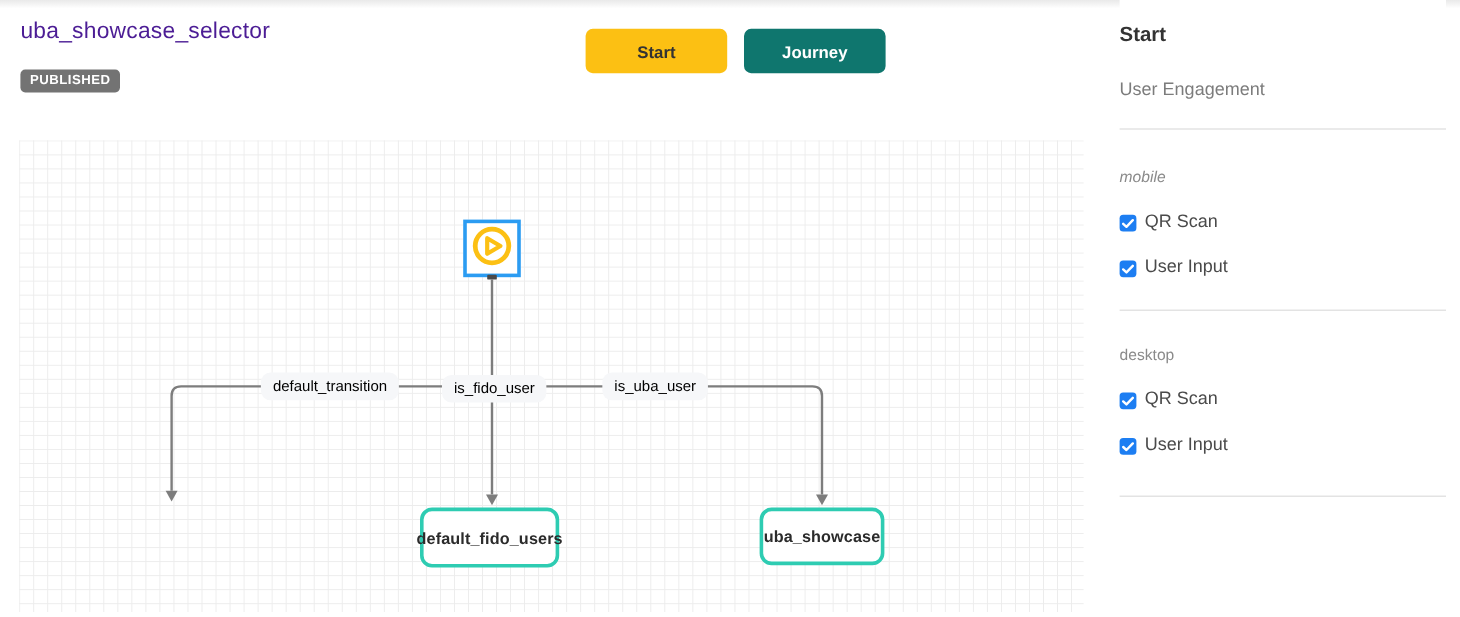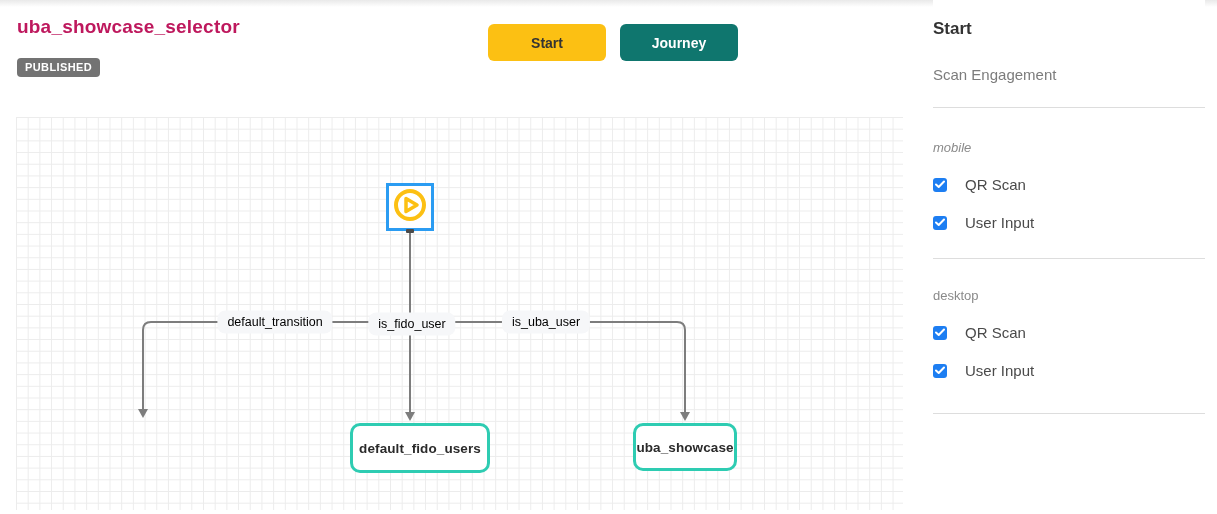--- a/index.html
+++ b/index.html
@@ -6,21 +6,21 @@
   html,body { background:#fff; }
   .page {
     position:relative; width:1217px; height:514px; overflow:hidden;
     font-family:"Liberation Sans", sans-serif; background:#fff;
   }
   .top-shade { position:absolute; top:0; left:0; right:0; height:7px;
     background:linear-gradient(#e9e9e9, rgba(255,255,255,0)); }
 
   
   .header-left { position:absolute; left:17px; top:16px; width:250px; }
-  .page-title { font-size:19px; font-weight:700; color:#be185d; letter-spacing:.2px; }
+  .page-title { font-size:19px; font-weight:400; color:#4c1d95; letter-spacing:.2px; }
   .page-subtitle { margin-top:5px; font-size:14px; line-height:1.5; color:#9b9b9b; max-width:238px; }
   .status-badge { display:inline-block; margin-top:20px; background:#737373; color:#fff;
     font-size:11px; font-weight:600; letter-spacing:.4px; padding:3px 8px 4px; border-radius:4px; }
 
   .header-buttons { position:absolute; left:488px; top:24px; display:flex; gap:14px; }
   .btn { width:118px; height:37px; border:none; border-radius:6px; font-family:inherit;
     font-size:14px; font-weight:700; cursor:pointer; }
   .btn-start { background:#fcc013; color:#333; }
   .btn-journey { background:#0f766e; color:#fff; }
 
@@ -40,33 +40,33 @@
     width:8px; height:4px; background:#4a4a4a; border-radius:1px; }
 
   .edge-label { position:absolute; transform:translate(-50%,-50%);
     background:#f6f7f9; color:#000000; font-size:12.5px; padding:4px 10px 5px;
     border-radius:8px; white-space:nowrap; cursor:pointer; }
 
   .flow-node { position:absolute; background:#fff; border:3px solid #2eccb2; border-radius:10px;
     display:flex; align-items:center; justify-content:center; font-weight:700;
     font-size:13.5px; color:#2b2b2b; letter-spacing:.1px; cursor:pointer; white-space:nowrap; }
   .node-journey-default   { left:69px;  top:303px; width:113px; height:50px; }
-  .node-default-fido      { left:334px; top:306px; width:140px; height:50px; }
+  .node-default-fido      { left:334px; top:306px; width:116px; height:50px; }
   .node-uba-showcase      { left:617px; top:306px; width:104px; height:48px; }
 
   
   .sidebar { position:absolute; left:933px; top:0; width:272px; height:514px; background:#fff; }
   .sidebar-title { margin-top:19px; font-size:17px; font-weight:700; color:#333; }
   .sidebar-subtitle { margin-top:27px; font-size:15px; color:#7c7c7c; }
   .divider { border:none; border-top:1px solid #ddd; margin:0; }
   .div-1 { margin-top:24px; }
   .section-label { font-size:13px; color:#8a8a8a; }
   .sec-label-1 { margin-top:32px;font-style:italic; }
   .sec-label-2 { margin-top:29px; }
-  .checkbox-row { display:flex; align-items:center; gap:18px; margin-top:21px; cursor:pointer; }
+  .checkbox-row { display:flex; align-items:flex-end; gap:7px; margin-top:21px; cursor:pointer; }
   .checkbox { width:14px; height:14px; background:#1d7ef2; border-radius:3px;
     display:flex; align-items:center; justify-content:center; flex:0 0 auto; }
   .checkbox svg { display:block; }
   .checkbox-label { font-size:15px; color:#4a4a4a; }
   .div-2 { margin-top:27px; }
   .div-3 { margin-top:34px; }
 </style>
 </head>
 <body>
 
@@ -111,21 +111,21 @@
     <div class="edge-label" style="left:259px; top:205px;">default_transition</div>
     <div class="edge-label" style="left:396px; top:207px;">is_fido_user</div>
     <div class="edge-label" style="left:530px; top:205px;">is_uba_user</div>
 
     <div class="flow-node node-default-fido">default_fido_users</div>
     <div class="flow-node node-uba-showcase">uba_showcase</div>
   </div>
 
   <div class="sidebar">
     <div class="sidebar-title">Start</div>
-    <div class="sidebar-subtitle">Scan Engagement</div>
+    <div class="sidebar-subtitle">User Engagement</div>
     <hr class="divider div-1">
 
     <div class="section-label sec-label-1">mobile</div>
     <label class="checkbox-row">
       <span class="checkbox">
         <span>
           <svg width="10" height="9" viewBox="0 0 10 9">
               <path d="M1 4.5 L3.7 7 L9 1.5" stroke="#fff" stroke-width="2" fill="none" stroke-linecap="round" stroke-linejoin="round"></path>
             </svg>
         </span>

